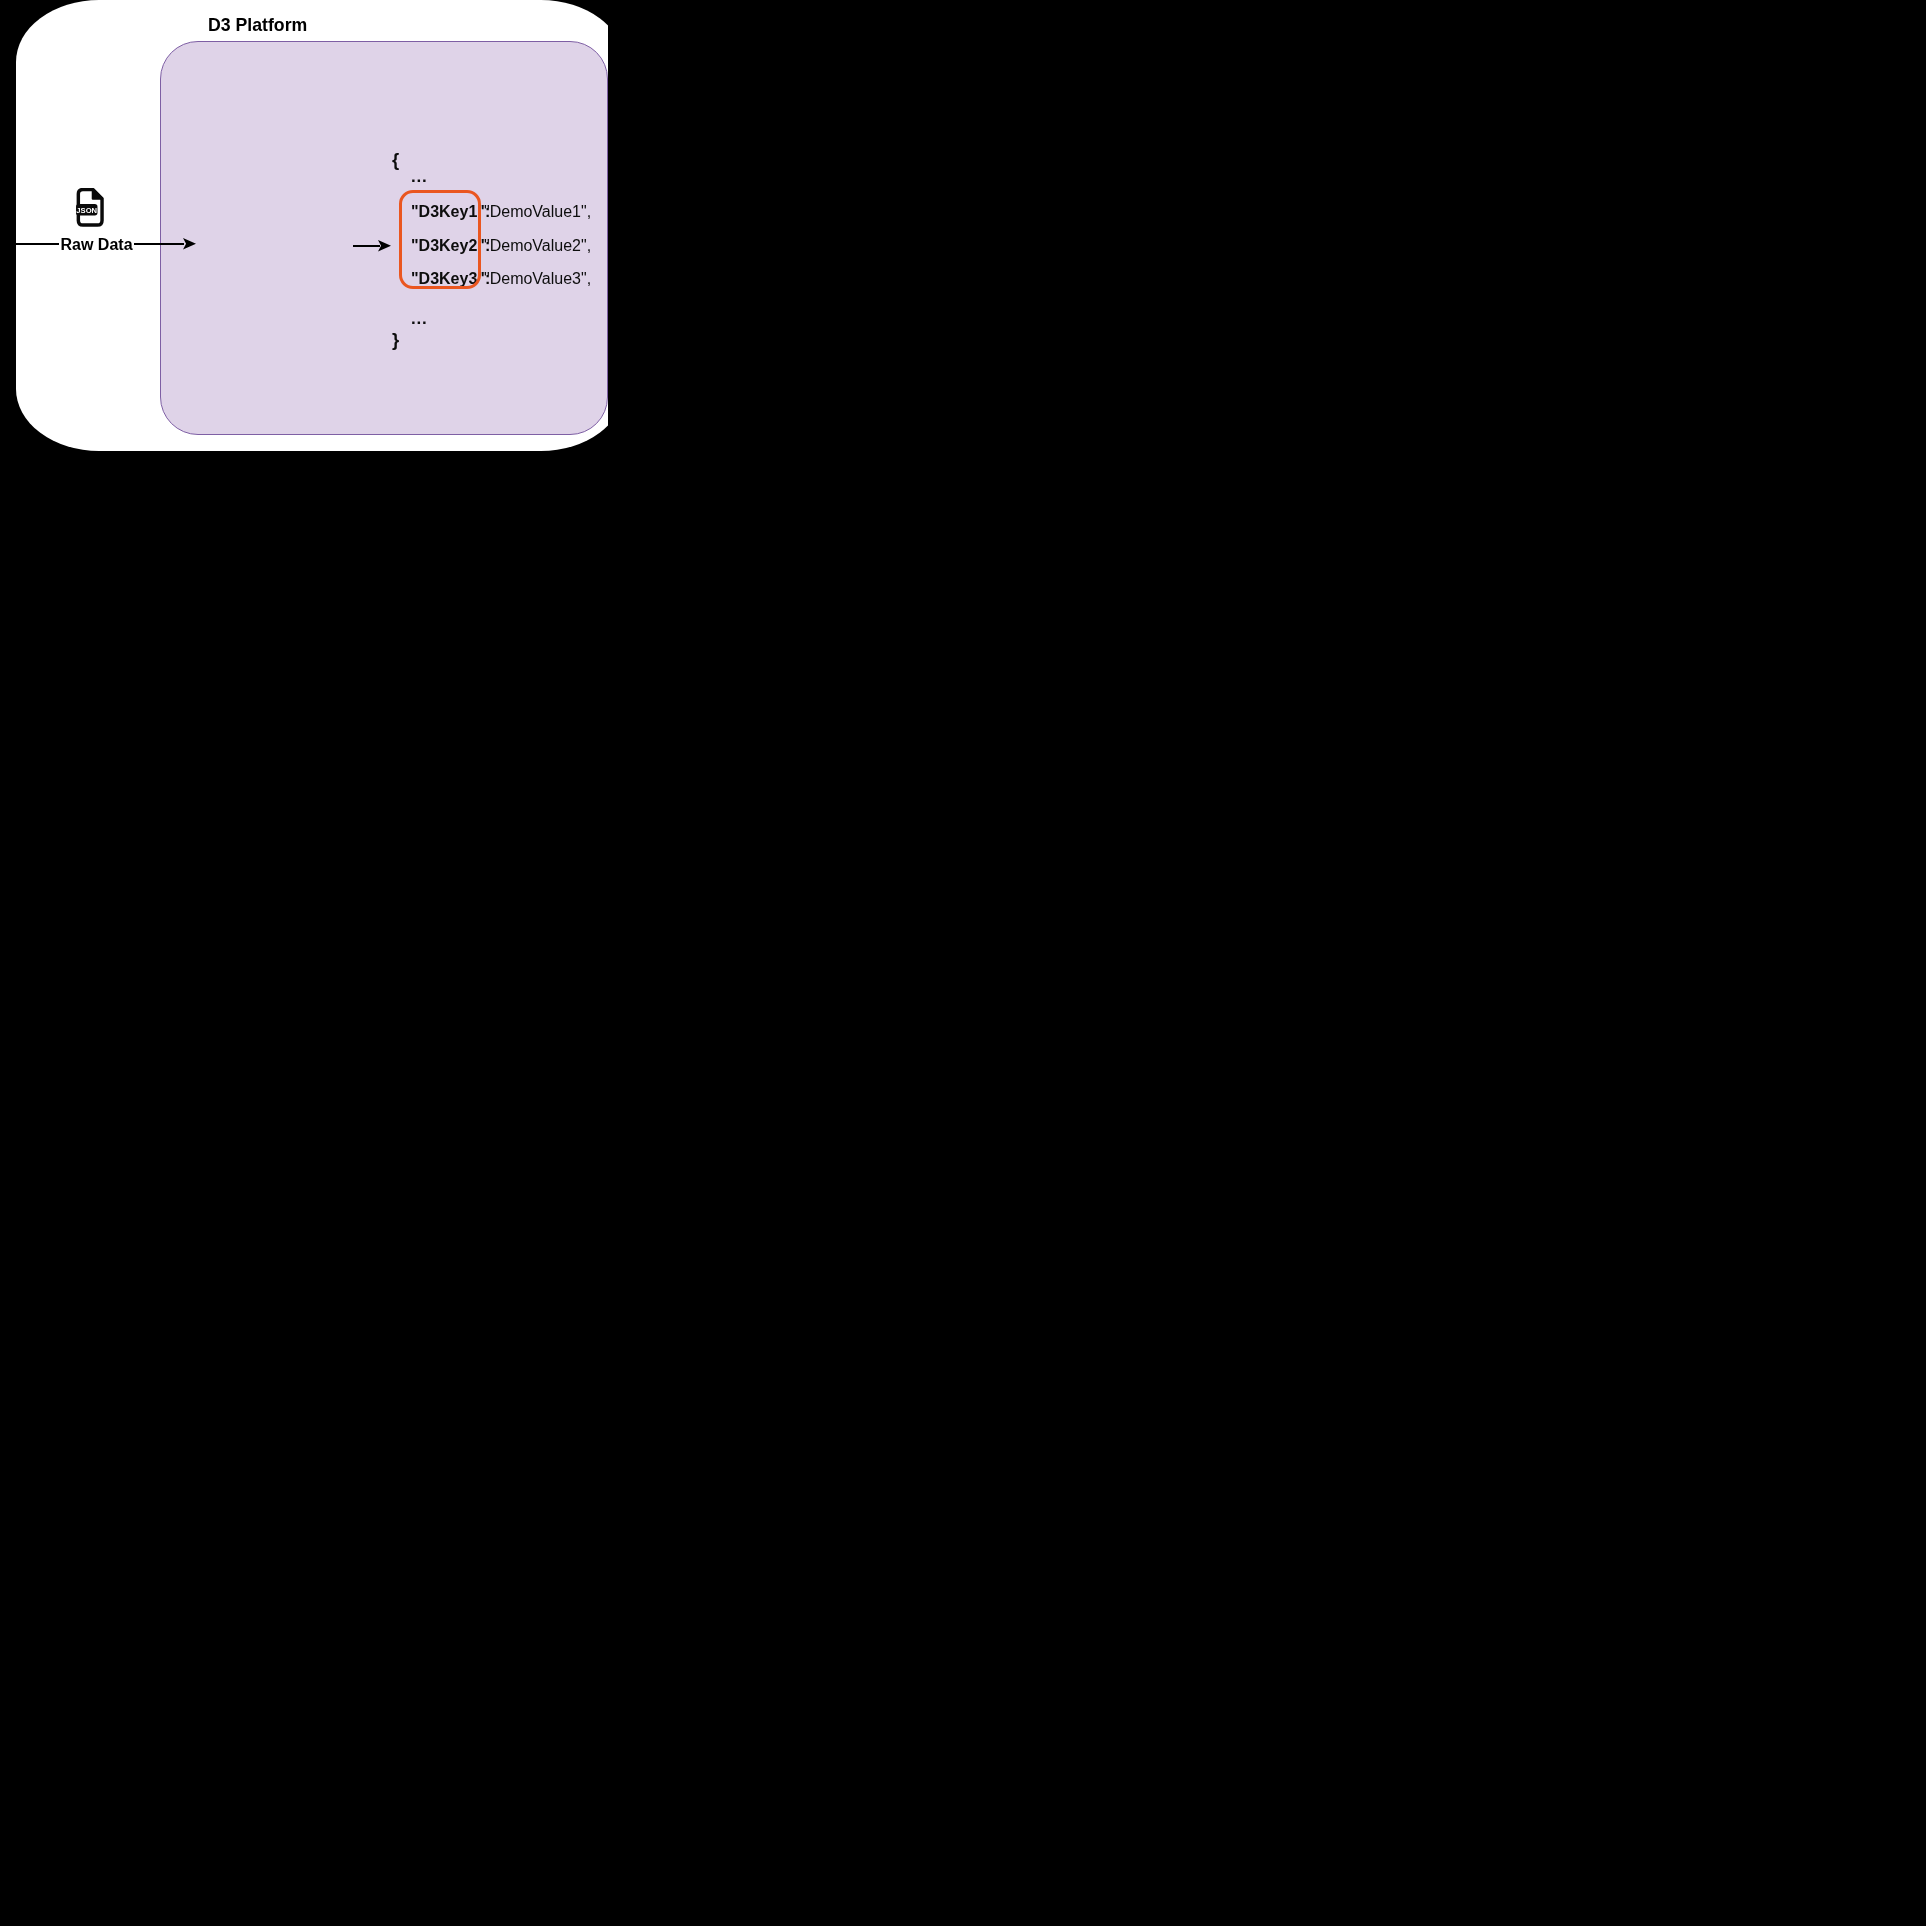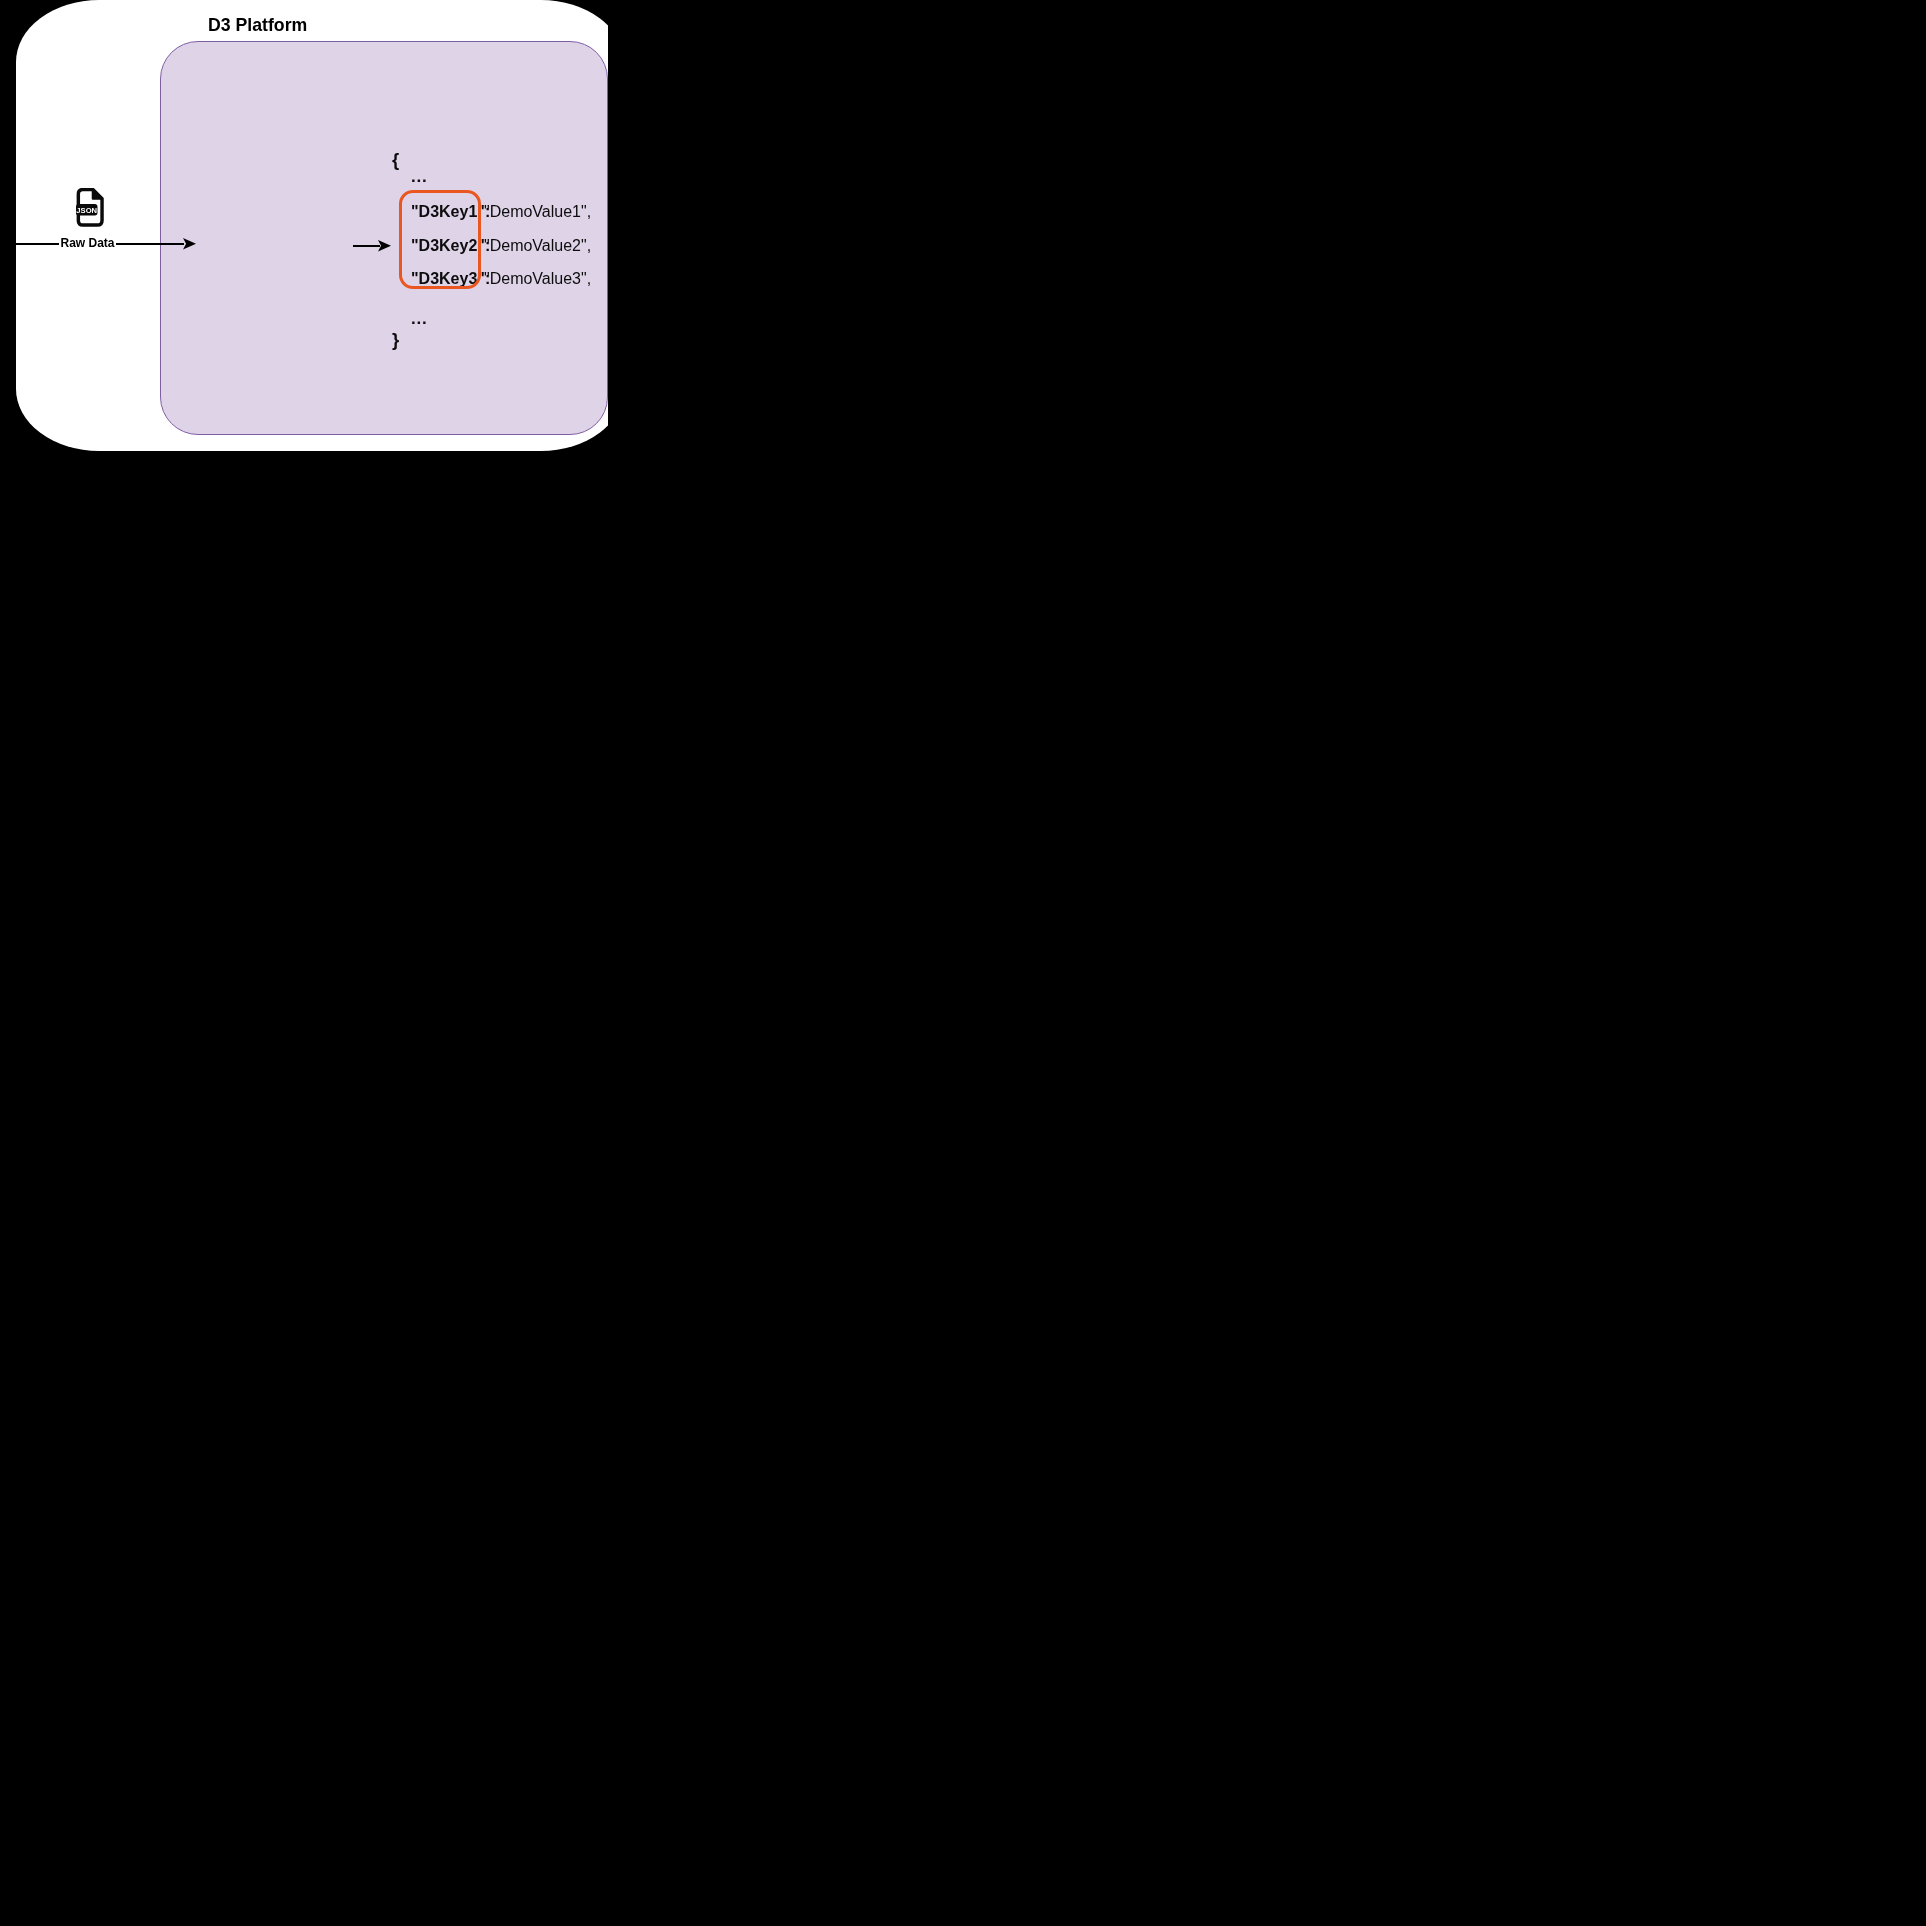--- a/index.html
+++ b/index.html
@@ -82,21 +82,21 @@
     position: absolute;
     left: 60px;
     top: 188px;
     width: 28px;
     height: 39px;
   }
   .raw-data-label {
     position: absolute;
     left: 43px;
     top: 236px;
-    font-size: 12px;
+    font-size: 16px;
     font-weight: bold;
     color: #000000;
     background: #ffffff;
     padding: 0 1.5px;
     white-space: nowrap;
     z-index: 3;
   }
   .highlight-outline {
     position: absolute;
     left: 383px;

